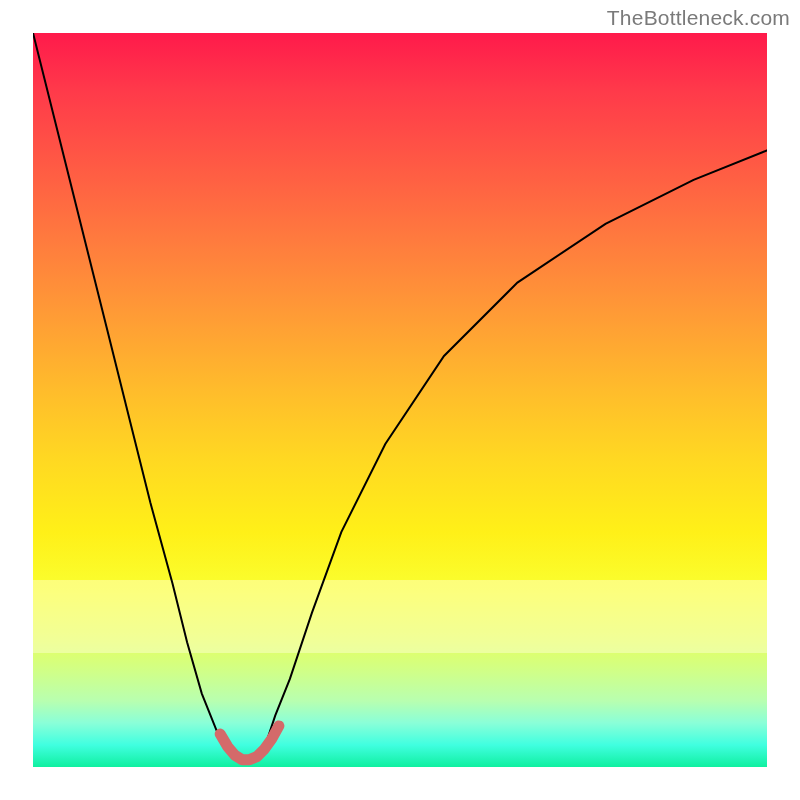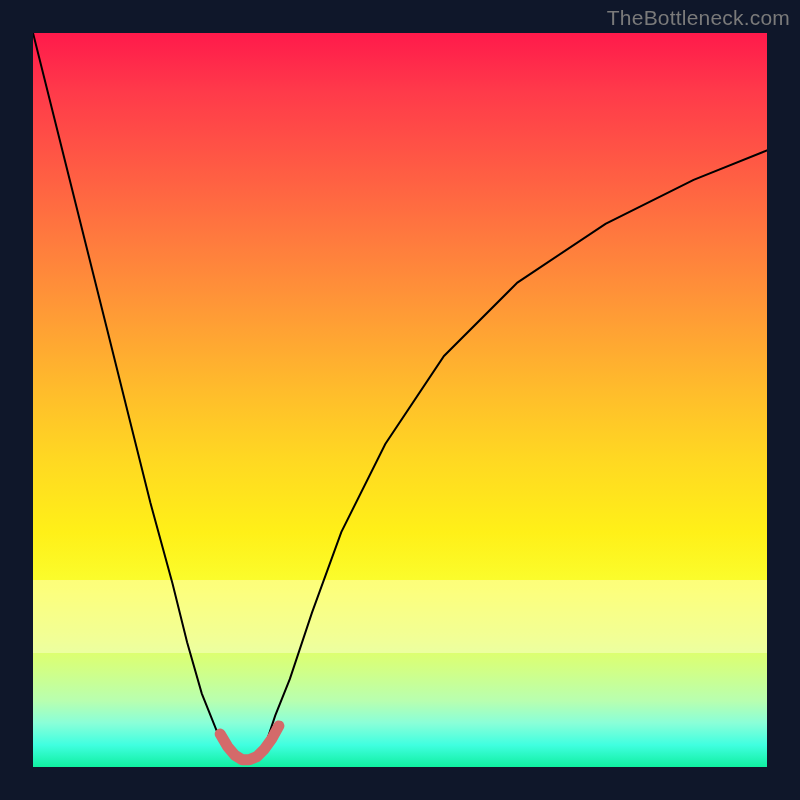--- a/index.html
+++ b/index.html
@@ -8,21 +8,21 @@
     width: 800px;
     height: 800px;
     background: #000;
     overflow: hidden;
     font-family: Arial, Helvetica, sans-serif;
   }
   .frame {
     position: absolute;
     left: 0; top: 0;
     width: 800px; height: 800px;
-    background: #0f172a;
+    background: #ffffff;
   }
   .plot {
     position: absolute;
     left: 33px;
     top: 33px;
     width: 734px;
     height: 734px;
     background: linear-gradient(to bottom,
       #ff1a4b 0%,
       #ff3a4a 8%,

